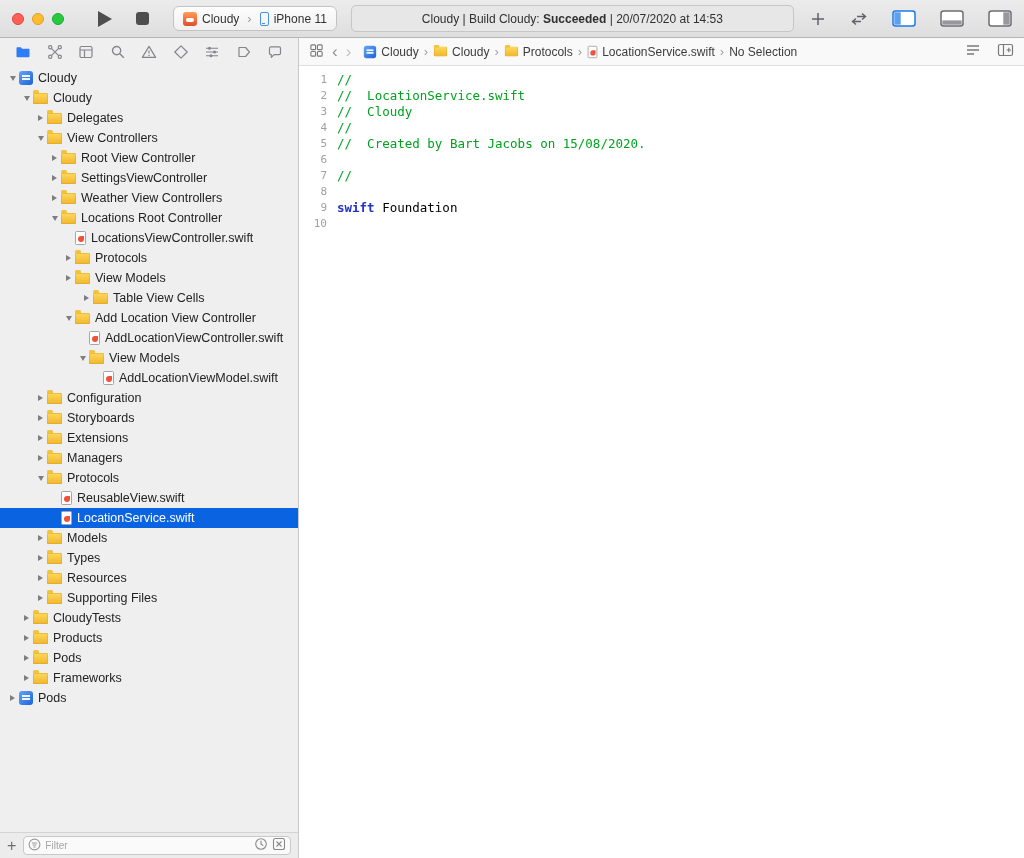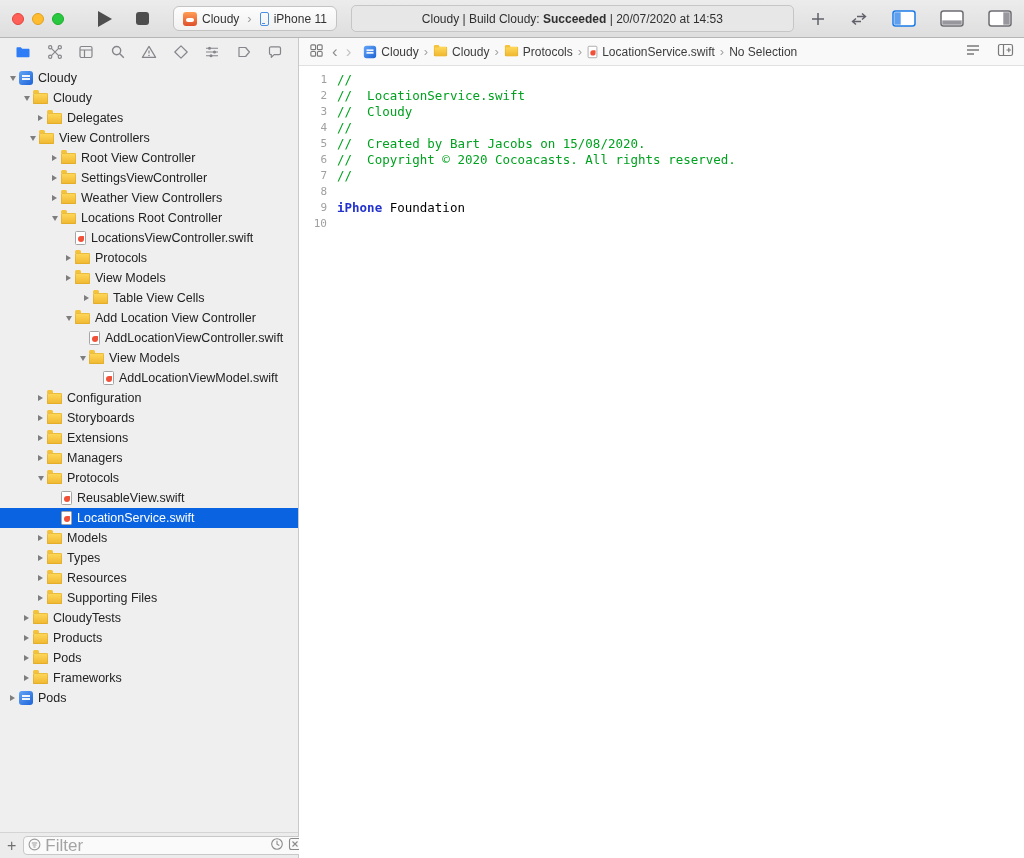--- a/index.html
+++ b/index.html
@@ -42,21 +42,21 @@
   .ticon { flex:0 0 auto; margin-right:5px; display:inline-block; }
   .ticon.folder { width:15px; height:11px; background:linear-gradient(#FFD95C,#EFB62E); border-radius:1.5px; position:relative; box-shadow:inset 0 0 0 0.5px #D8A422; }
   .ticon.folder::before { content:''; position:absolute; top:-2.5px; left:0; width:6px; height:3px; background:#F4C23B; border-radius:1.5px 1.5px 0 0; }
   .ticon.project { width:14px; height:14px; border-radius:3px; background:linear-gradient(135deg,#64A5F6,#1C63D8); position:relative; }
   .ticon.project::before { content:''; position:absolute; left:3px; top:4px; width:8px; height:1.5px; background:rgba(255,255,255,.92); box-shadow:0 3px 0 rgba(255,255,255,.92); }
   .ticon.swift-file { width:11px; height:14px; background:#FFF; border:1px solid #A5A5A5; border-radius:1.5px; position:relative; }
   .ticon.swift-file::before { content:''; position:absolute; left:1.5px; top:3.5px; width:6px; height:6px; background:#F05138; border-radius:50% 10% 50% 50%; }
   .filter-bar { height:26px; flex:0 0 26px; background:#ECECEC; border-top:1px solid #D4D4D4; display:flex; align-items:center; padding:0 7px; gap:7px; }
   .add-files { font-size:16px; color:#6F6F6F; line-height:1; cursor:pointer; }
   .filter-field { flex:1; height:19px; background:#FAFAFA; border:1px solid #C8C8C8; border-radius:4px; display:flex; align-items:center; padding:0 4px; gap:4px; }
-  .filter-input { flex:1; border:none; outline:none; background:transparent; font-size:17px; color:#333; font-family:"Liberation Sans",sans-serif; min-width:0; }
+  .filter-input { flex:1; border:none; outline:none; background:transparent; font-size:10px; color:#333; font-family:"Liberation Sans",sans-serif; min-width:0; }
   .filter-input::placeholder { color:#A4A4A4; }
 
   
   .editor { flex:1; display:flex; flex-direction:column; min-width:0; background:#fff; }
   .jump-bar { height:28px; flex:0 0 28px; background:#F9F9F9; border-bottom:1px solid #E1E1E1; display:flex; align-items:center; padding:0 10px; gap:8px; font-size:12px; color:#3C3C3C; }
   .hist { font-size:17px; line-height:1; cursor:pointer; }
   .hist.back { color:#8F8F8F; }
   .hist.fwd { color:#C4C4C4; }
   .breadcrumb { display:flex; align-items:center; gap:5px; margin-left:4px; overflow:hidden; white-space:nowrap; }
   .crumb { display:inline-flex; align-items:center; gap:4px; cursor:pointer; }
@@ -216,21 +216,21 @@
           <div class="tree-row" style="padding-left: 20px;">
             <span class="disc tri-down"></span>
             <span class="ticon folder"></span>
             <span class="tlabel">Cloudy</span>
           </div>
           <div class="tree-row" style="padding-left: 34px;">
             <span class="disc tri-right"></span>
             <span class="ticon folder"></span>
             <span class="tlabel">Delegates</span>
           </div>
-          <div class="tree-row" style="padding-left: 26px;">
+          <div class="tree-row" style="padding-left: 34px;">
             <span class="disc tri-down"></span>
             <span class="ticon folder"></span>
             <span class="tlabel">View Controllers</span>
           </div>
           <div class="tree-row" style="padding-left: 48px;">
             <span class="disc tri-right"></span>
             <span class="ticon folder"></span>
             <span class="tlabel">Root View Controller</span>
           </div>
           <div class="tree-row" style="padding-left: 48px;">
@@ -475,33 +475,32 @@
           <div class="code-line">
             <span class="line-num">4</span>
             <span class="line-text"><span class="comment">//</span></span>
           </div>
           <div class="code-line">
             <span class="line-num">5</span>
             <span class="line-text"><span class="comment">//  Created by Bart Jacobs on 15/08/2020.</span></span>
           </div>
           <div class="code-line">
             <span class="line-num">6</span>
-            <span class="line-text"><span class="comment">//  Copyright © 2020 Cocoacasts. All rights reserved.</span></span>
           </div>
           <div class="code-line">
             <span class="line-num">7</span>
             <span class="line-text"><span class="comment">//</span></span>
           </div>
           <div class="code-line">
             <span class="line-num">8</span>
             <span class="line-text"></span>
           </div>
           <div class="code-line">
             <span class="line-num">9</span>
-            <span class="line-text"><span class="keyword">iPhone</span><span class="plain"> Foundation</span></span>
+            <span class="line-text"><span class="keyword">swift</span><span class="plain"> Foundation</span></span>
           </div>
           <div class="code-line">
             <span class="line-num">10</span>
             <span class="line-text"></span>
           </div>
         </div>
     </div>
 
   </div>
 </div>

